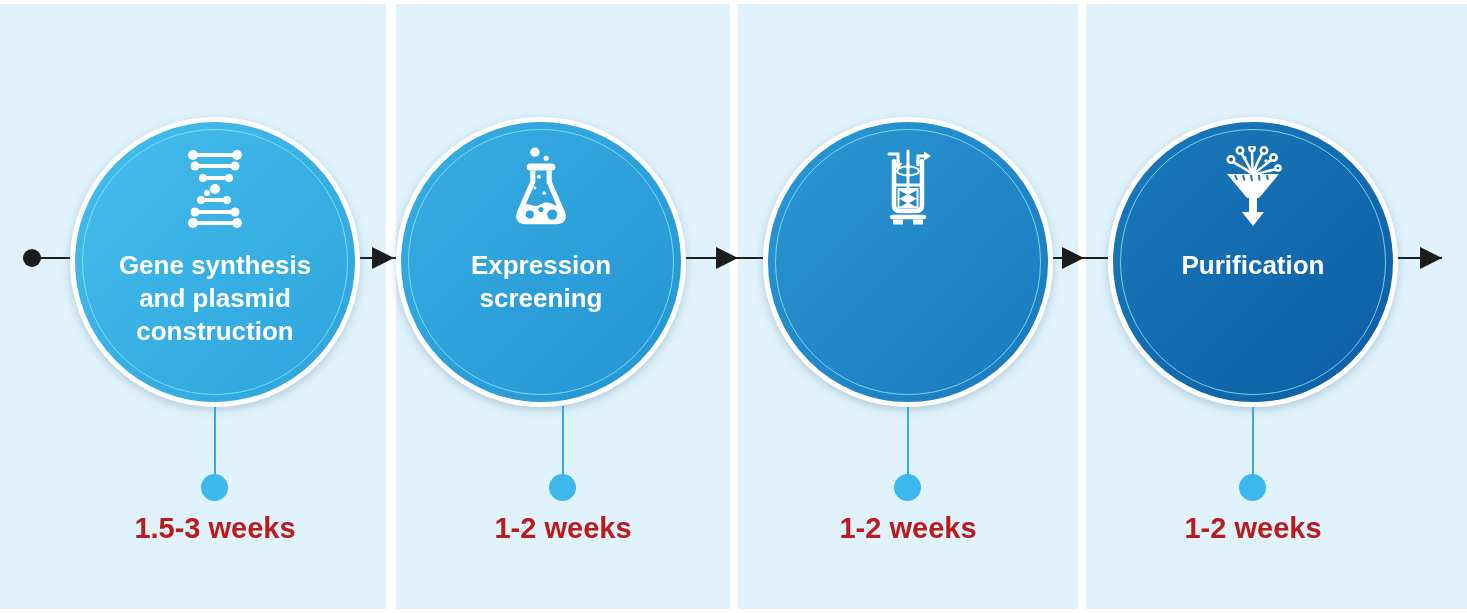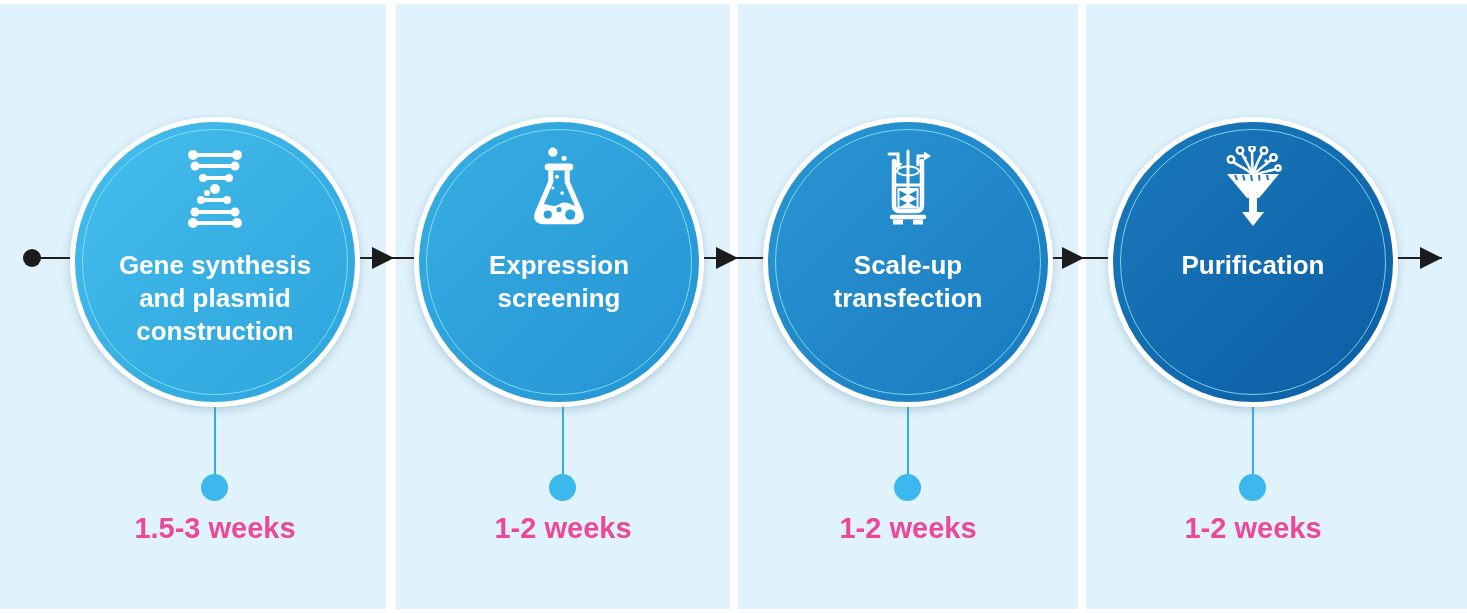--- a/index.html
+++ b/index.html
@@ -24,33 +24,33 @@
   .arrowhead.a2{left:1062px;}
   .arrowhead.a3{left:1420px;}
 
   .stage-circle{position:absolute;top:117px;width:280px;height:280px;
       border:5px solid #ffffff;border-radius:50%;z-index:3;
       box-shadow:0 3px 10px rgba(90,125,150,.35);
       display:flex;flex-direction:column;align-items:center;}
   .stage-circle::after{content:"";position:absolute;inset:7px;border-radius:50%;
       border:1.5px solid rgba(140,235,248,.8);pointer-events:none;}
   .stage-circle.c0{left:70px;  background:linear-gradient(135deg,#45bdec 0%,#2fa6de 90%);}
-  .stage-circle.c1{left:414px; background:linear-gradient(135deg,#38aee3 0%,#2596d4 90%);}
+  .stage-circle.c1{left:396px; background:linear-gradient(135deg,#38aee3 0%,#2596d4 90%);}
   .stage-circle.c2{left:763px; background:linear-gradient(135deg,#2b97d4 0%,#1a7cc0 90%);}
   .stage-circle.c3{left:1108px;background:linear-gradient(135deg,#1a79bc 0%,#0e60a5 90%);align-items:center;}
 
   .icon-slot{margin-top:25px;height:84px;display:flex;align-items:center;justify-content:center;}
   .stage-label{margin-top:18px;max-width:225px;text-align:center;color:#ffffff;
       font-size:26px;font-weight:bold;line-height:1.27;}
 
   .drop-line{position:absolute;top:406px;width:2px;height:70px;background:#35ade2;z-index:1;}
   .drop-dot{position:absolute;top:474px;width:27px;height:27px;border-radius:50%;
       background:#3cb8ec;z-index:2;}
   .duration-label{position:absolute;top:512px;width:300px;text-align:center;
-      color:#ec4899;font-size:29px;font-weight:600;z-index:2;}
+      color:#b91c1c;font-size:29px;font-weight:600;z-index:2;}
 
   .d0{left:214px;} .dot0{left:201px;} .lab0{left:65px;}
   .d1{left:562px;} .dot1{left:549px;} .lab1{left:413px;}
   .d2{left:907px;} .dot2{left:894px;} .lab2{left:758px;}
   .d3{left:1252px;}.dot3{left:1239px;}.lab3{left:1103px;}
 
   svg{display:block;}
 </style>
 </head>
 <body>
@@ -137,21 +137,20 @@
         <polygon points="23.5,42.5 31,46.5 23.5,50.5"></polygon>
         <polygon points="40.5,42.5 33,46.5 40.5,50.5"></polygon>
         <polygon points="23.5,51 31,55 23.5,59"></polygon>
         <polygon points="40.5,51 33,55 40.5,59"></polygon>
       </g>
       <line x1="16" y1="69" x2="48" y2="69" stroke="#fff" stroke-width="4.5" stroke-linecap="round"></line>
       <rect x="17" y="71.5" width="10" height="5" fill="#fff"></rect>
       <rect x="37" y="71.5" width="10" height="5" fill="#fff"></rect>
     </svg>
   </div>
-  <div class="stage-label">Scale-up transfection</div>
 </div>
 
 <div class="stage-circle c3">
   <div class="icon-slot">
     <svg width="62" height="86" viewBox="0 0 62 86">
       <g stroke="#fff" stroke-width="2.5" fill="none" stroke-linecap="round">
         <path d="M31 29 C24 22,16 20,10 15"></path>
         <path d="M31 29 C26 18,22 12,19 6"></path>
         <path d="M31 29 C30 18,30 10,30 4"></path>
         <path d="M31 29 C34 18,38 11,41 6"></path>

